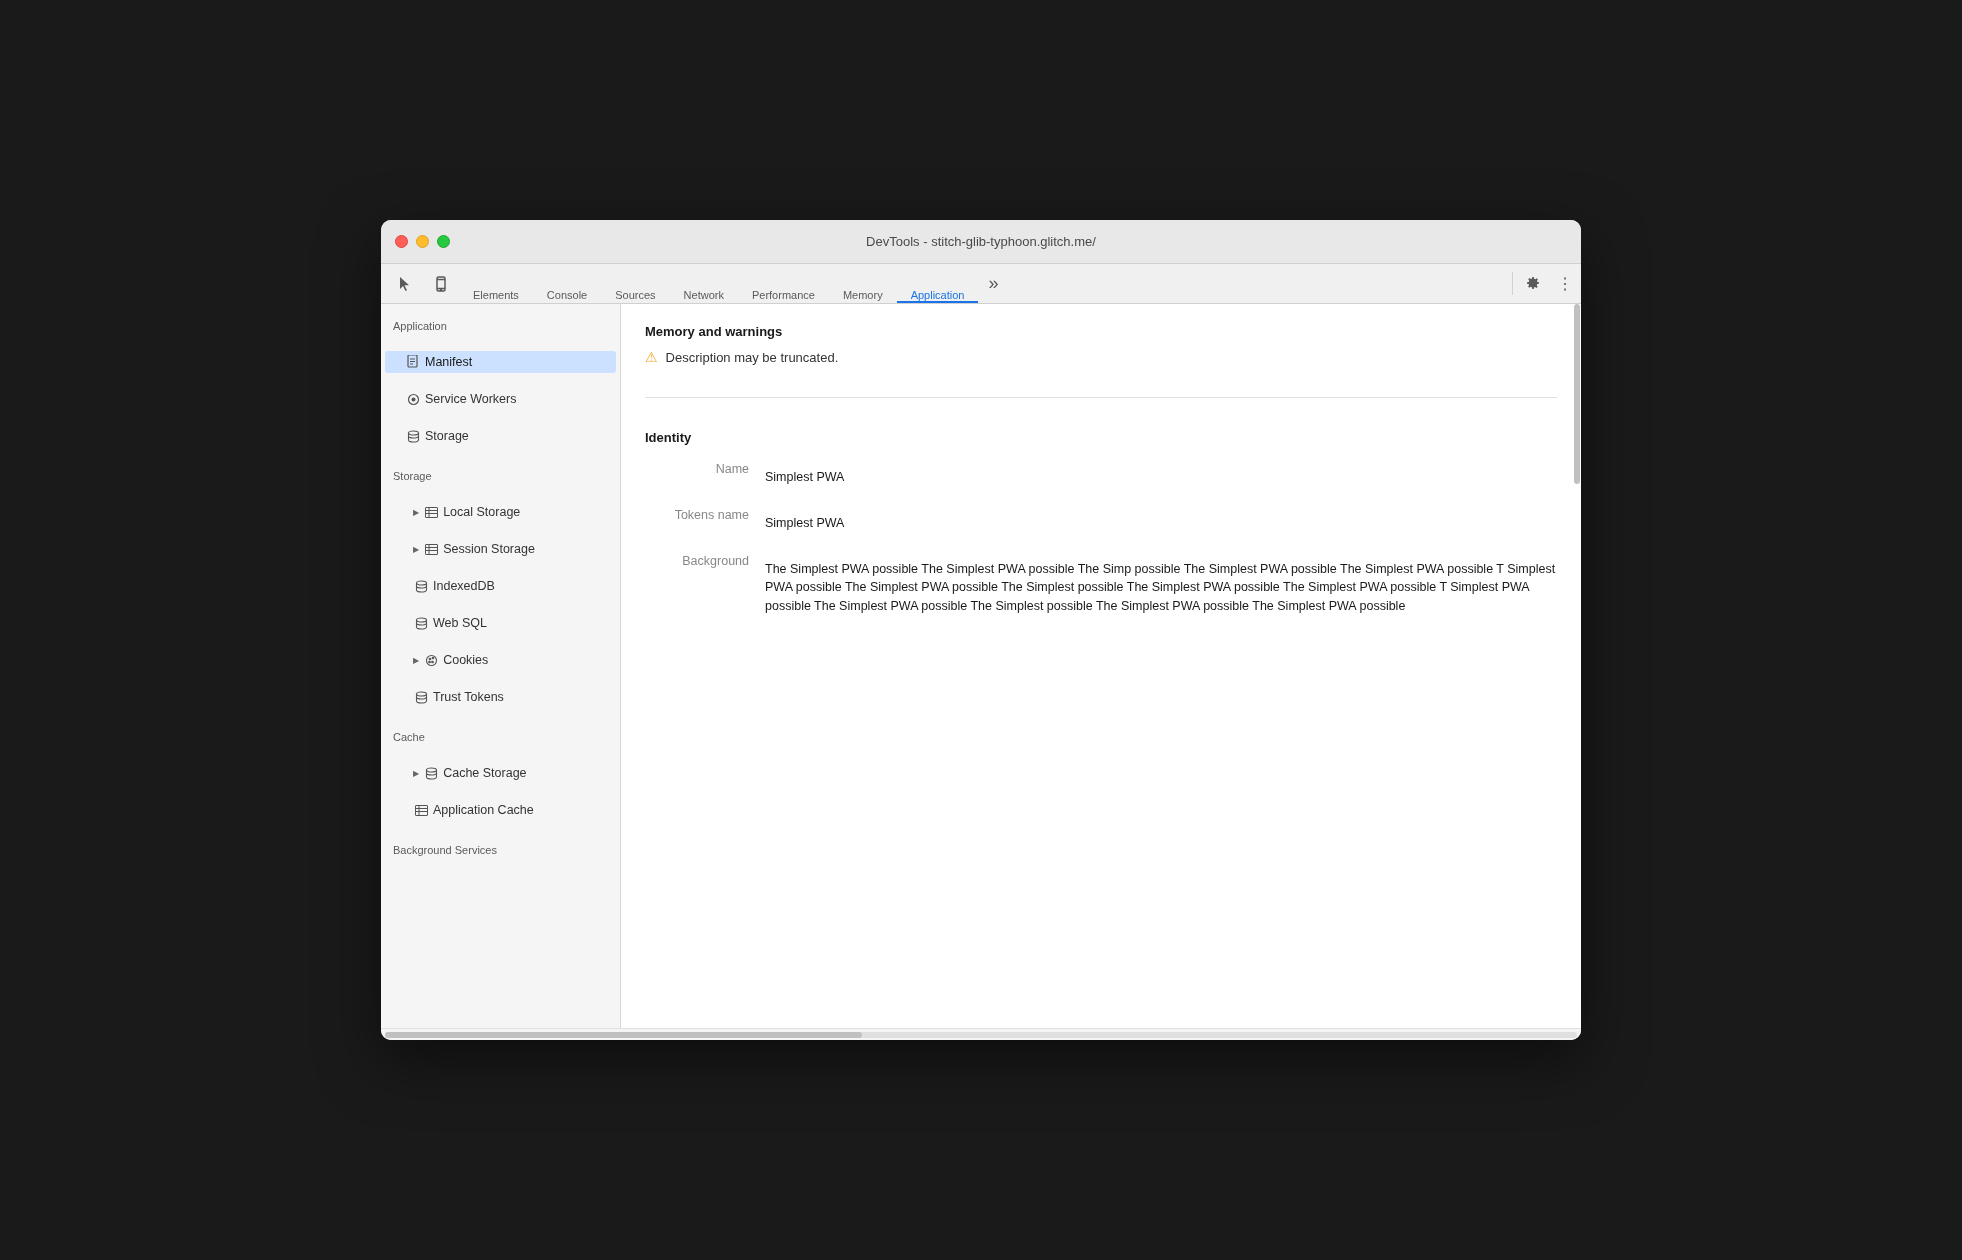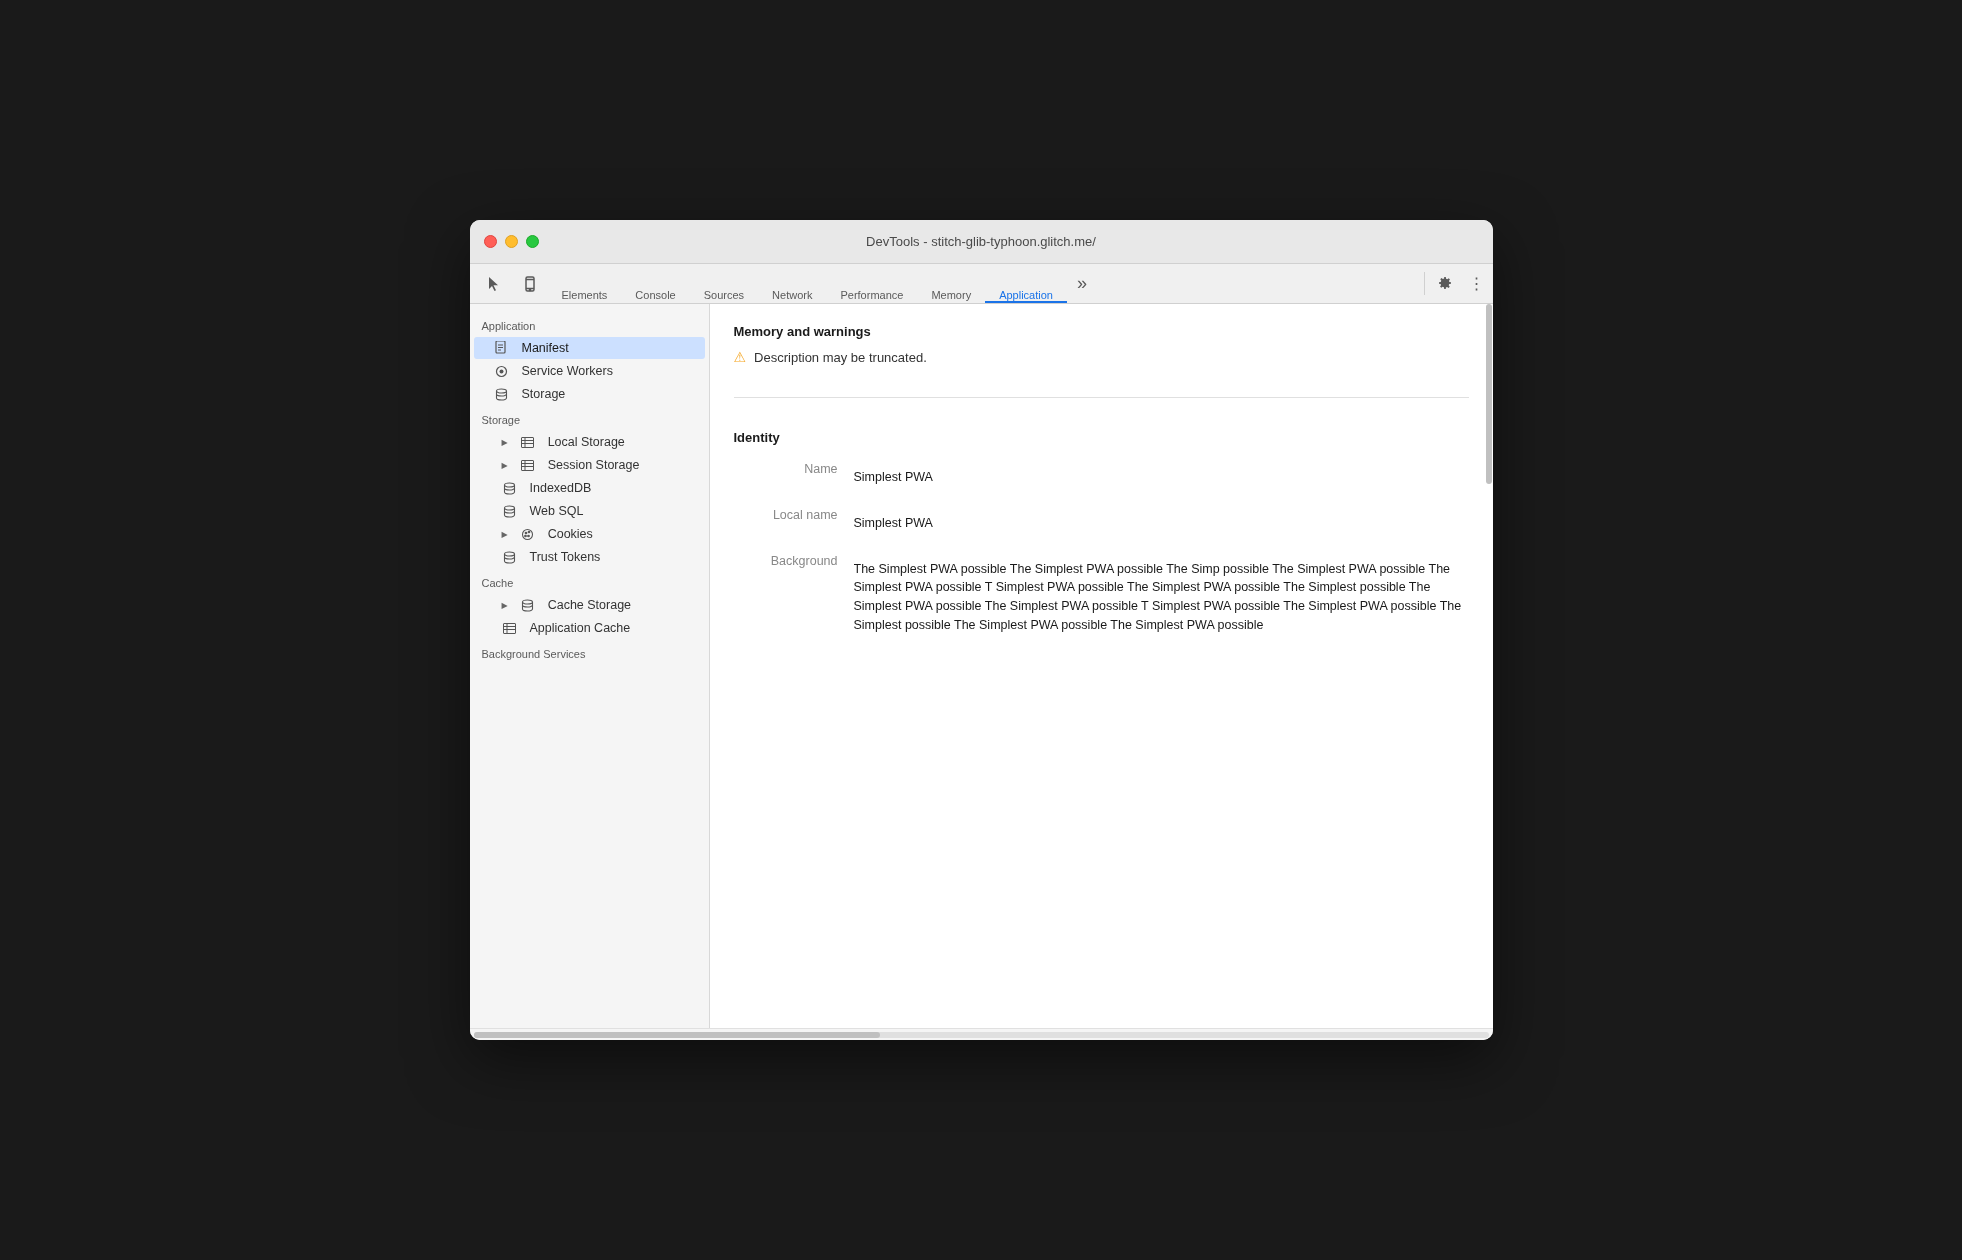--- a/index.html
+++ b/index.html
@@ -7,21 +7,21 @@
     body {
       background: #1a1a1a;
       display: flex;
       justify-content: center;
       align-items: center;
       min-height: 100vh;
       font-family: -apple-system, BlinkMacSystemFont, 'Helvetica Neue', Arial, sans-serif;
     }
 
     .window {
-      width: 1023px;
+      width: 1200px;
       height: 820px;
       background: #f5f5f5;
       border-radius: 10px;
       overflow: hidden;
       box-shadow: 0 20px 60px rgba(0,0,0,0.5);
       display: flex;
       flex-direction: column;
     }
 
     
@@ -151,23 +151,23 @@
       font-weight: 400;
     }
 
     .sidebar-item {
       display: flex;
       align-items: center;
       padding: 4px 8px 4px 20px;
       font-size: 12.5px;
       color: #333;
       cursor: pointer;
-      gap: 12px;
+      gap: 4px;
       border-radius: 3px;
-      margin: 1px 4px;
+      margin: 15px 4px;
     }
 
     .sidebar-item.active {
       background: #cce0ff;
       color: #1a1a1a;
     }
 
     .sidebar-item.indent {
       padding-left: 28px;
     }
@@ -538,21 +538,21 @@
 
         <div class="identity-section">
           <div class="identity-title">Identity</div>
 
           <div class="identity-row">
             <div class="identity-label">Name</div>
             <div class="identity-value">Simplest PWA</div>
           </div>
 
           <div class="identity-row">
-            <div class="identity-label">Local name</div>
+            <div class="identity-label">Tokens name</div>
             <div class="identity-value">Simplest PWA</div>
           </div>
 
           <div class="identity-row">
             <div class="identity-label">Background</div>
             <div class="identity-value">The Simplest PWA possible The Simplest PWA possible The Simp possible The Simplest PWA possible The Simplest PWA possible T Simplest PWA possible The Simplest PWA possible The Simplest possible The Simplest PWA possible The Simplest PWA possible T Simplest PWA possible The Simplest PWA possible The Simplest possible The Simplest PWA possible The Simplest PWA possible</div>
           </div>
         </div>
 
       </div>

